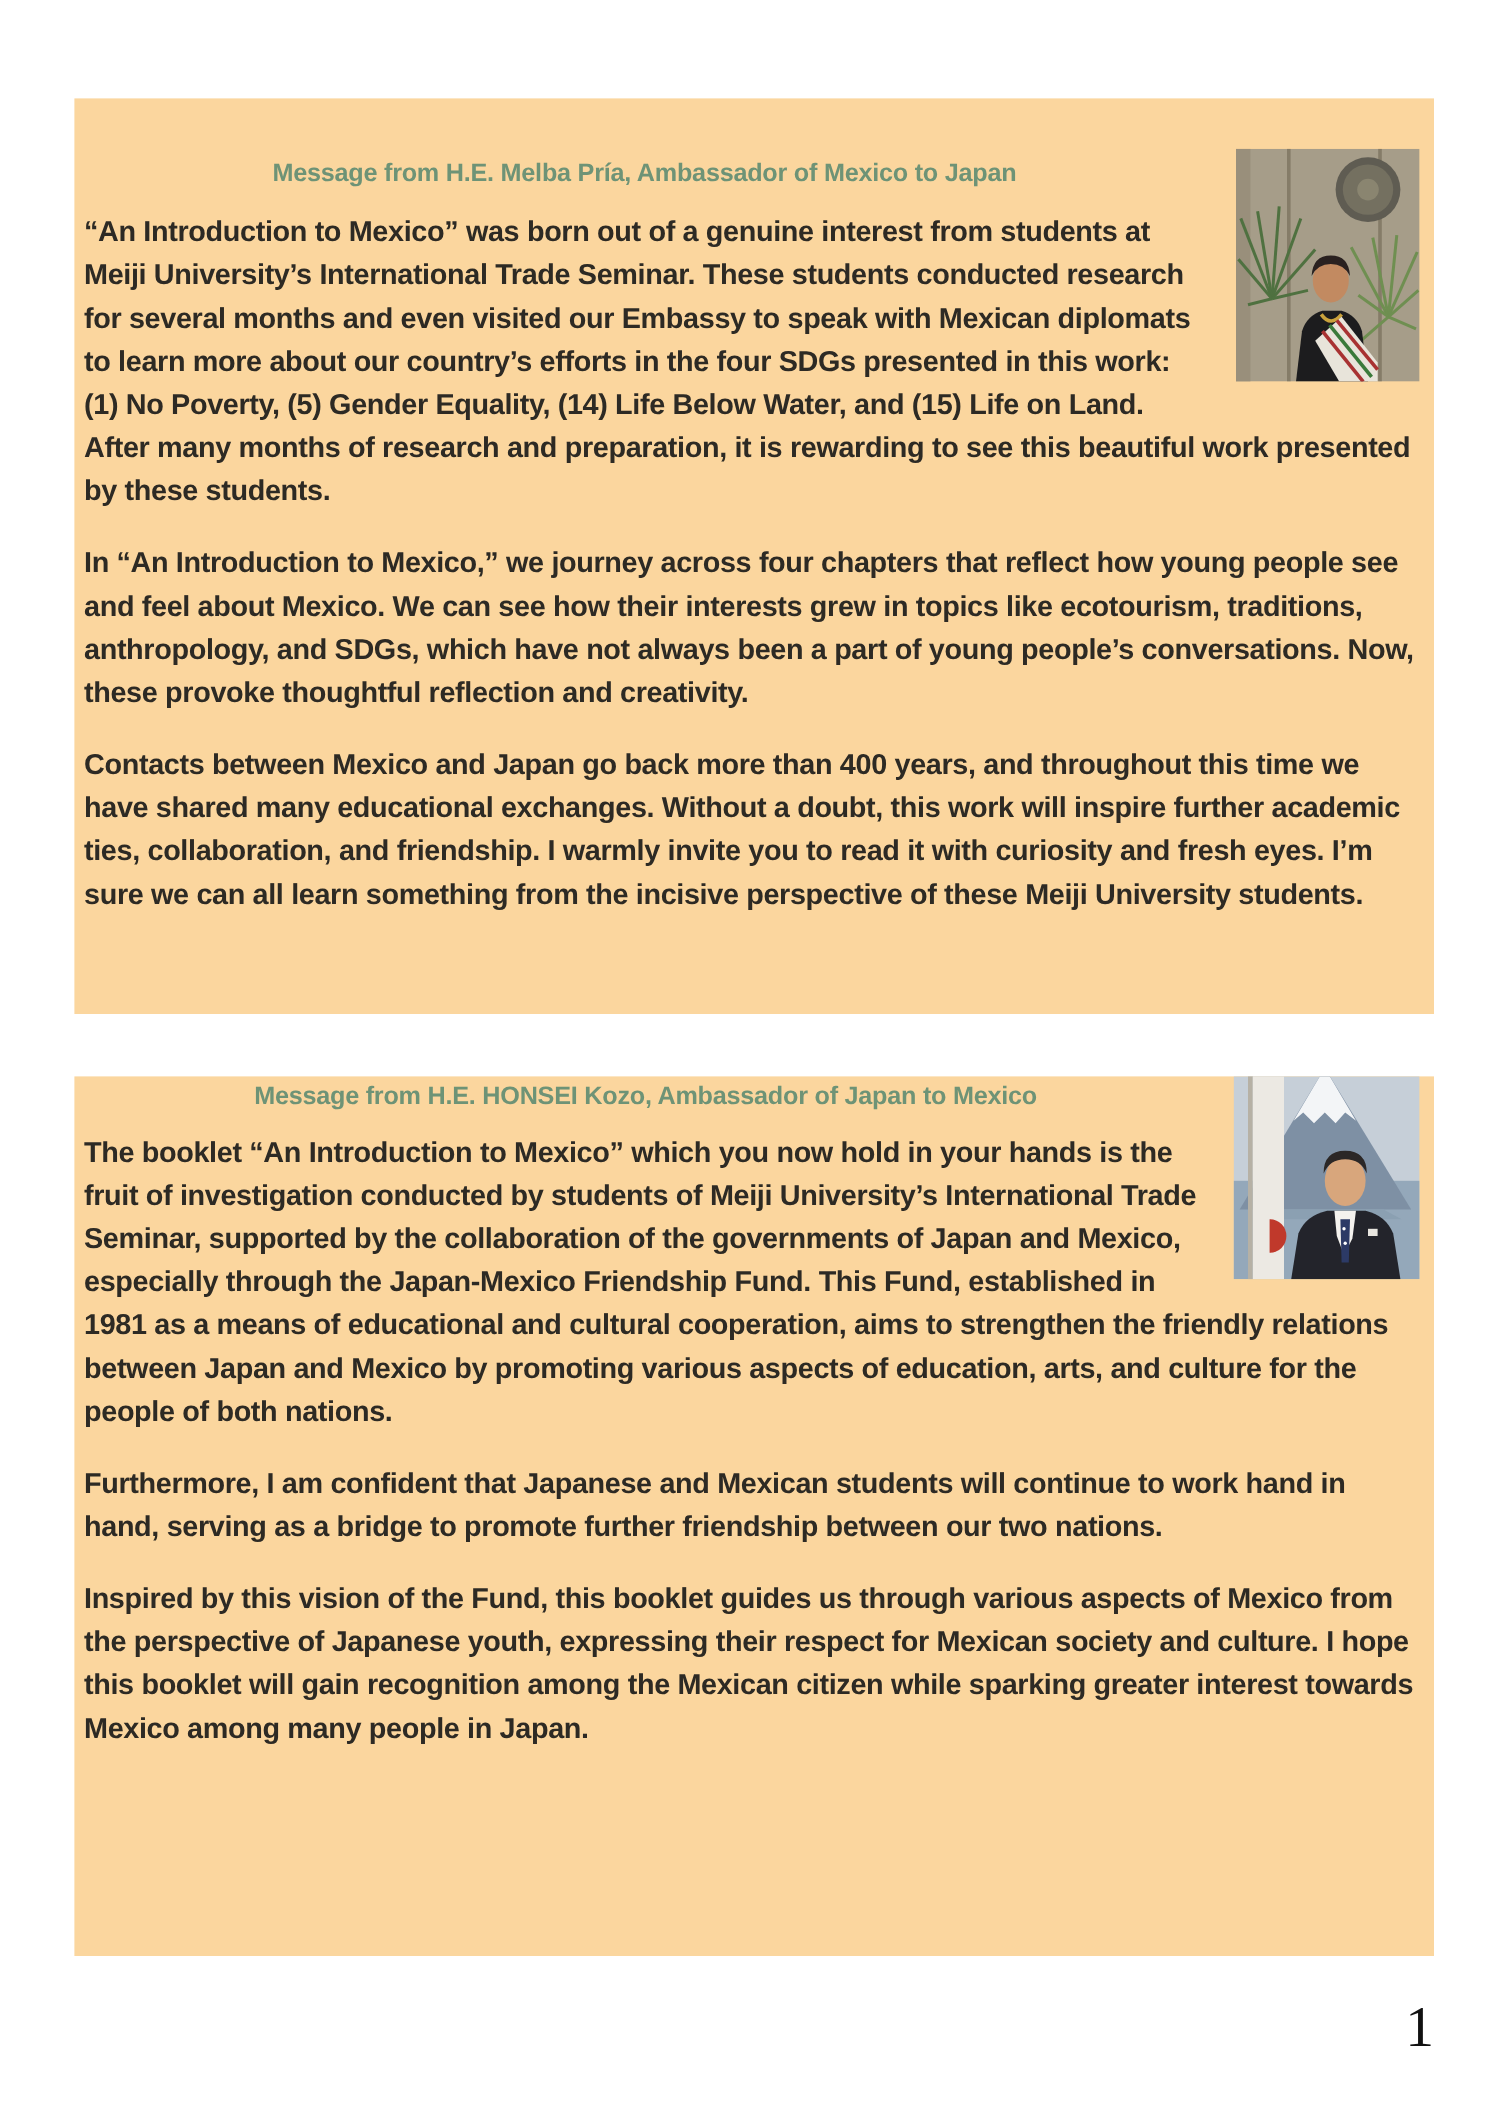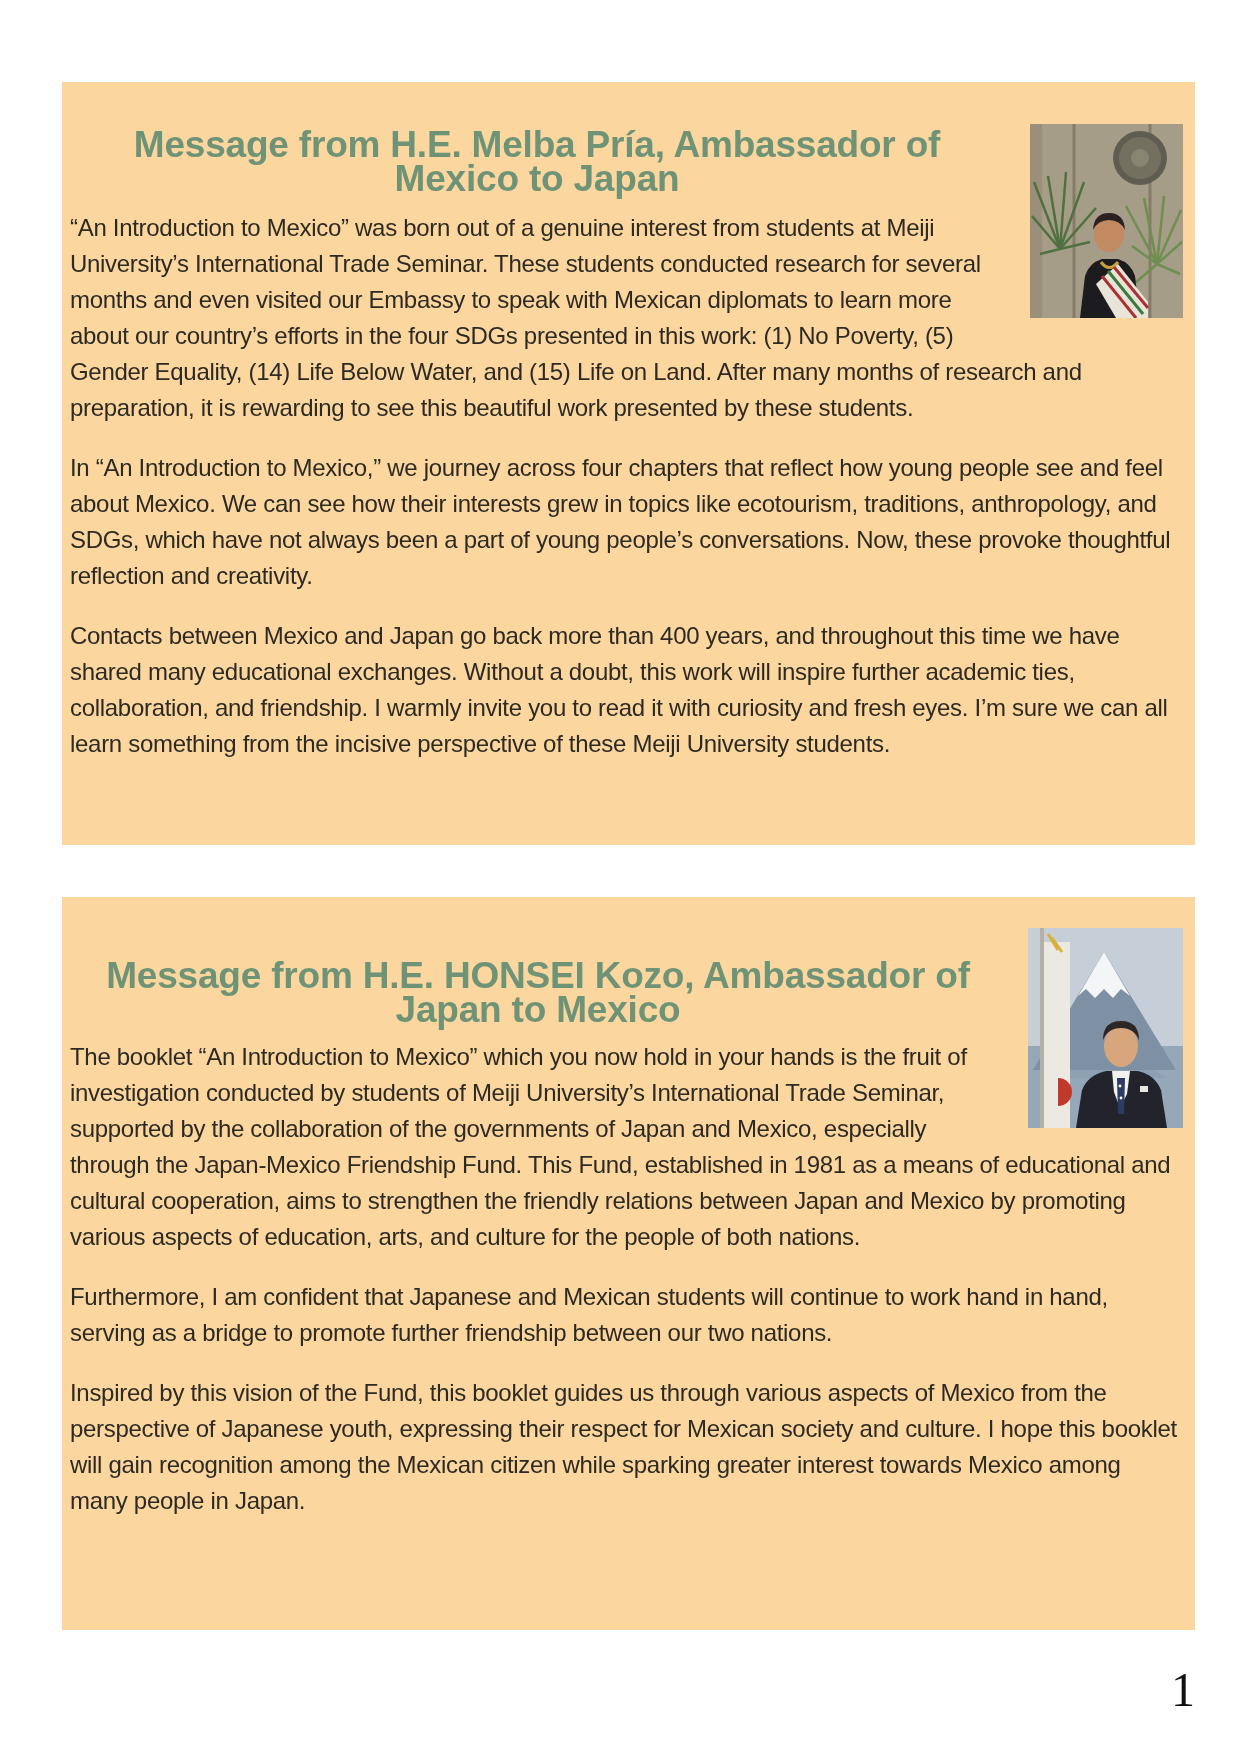--- a/index.html
+++ b/index.html
@@ -28,37 +28,37 @@
     color: #2D2A24;
   }
   #panel-mexico {
     top: 82px;
     height: 763px;
     padding-top: 46px;
   }
   #panel-japan {
     top: 897px;
     height: 733px;
-    padding-top: 62px;
   }
   .panel h1 {
     margin: 0;
-    font-size: 37px;
+    font-size: 21px;
     line-height: 34px;
     font-weight: bold;
     text-align: center;
     color: #6E9376;
     letter-spacing: -0.2px;
   }
   .panel p {
     font-size: 24px;
     line-height: 36px;
     letter-spacing: -0.3px;
     margin: 24px 0 0 0;
     text-align: left;
+    font-weight: bold;
   }
   #panel-mexico p.first { margin-top: 14px; }
   #panel-japan p.first { margin-top: 12px; }
   .photo {
     float: right;
     display: block;
   }
   #photo-mexico {
     width: 153px;
     height: 194px;

